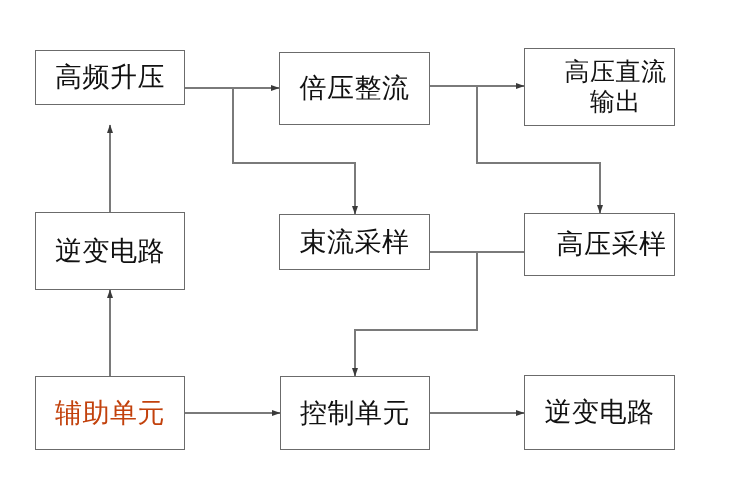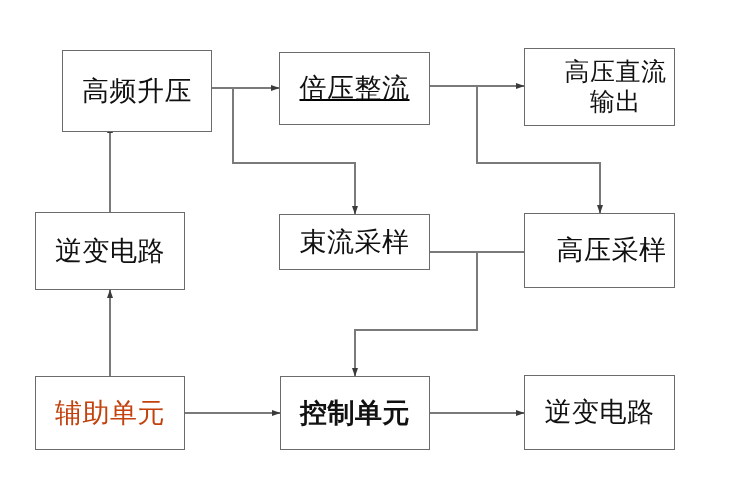--- a/index.html
+++ b/index.html
@@ -63,41 +63,41 @@
         <polyline points="430,86 524,86" fill="none" stroke="#7a7a7a" stroke-width="2" stroke-linejoin="miter" marker-end="url(#arrowhead)"></polyline>
         <polyline points="477,86 477,163 600,163 600,213" fill="none" stroke="#7a7a7a" stroke-width="2" stroke-linejoin="miter" marker-end="url(#arrowhead)"></polyline>
         <polyline points="110,212 110,125" fill="none" stroke="#7a7a7a" stroke-width="2" stroke-linejoin="miter" marker-end="url(#arrowhead)"></polyline>
         <polyline points="430,252 524,252" fill="none" stroke="#7a7a7a" stroke-width="2" stroke-linejoin="miter"></polyline>
         <polyline points="477,252 477,330 355,330 355,376" fill="none" stroke="#7a7a7a" stroke-width="2" stroke-linejoin="miter" marker-end="url(#arrowhead)"></polyline>
         <polyline points="110,376 110,290" fill="none" stroke="#7a7a7a" stroke-width="2" stroke-linejoin="miter" marker-end="url(#arrowhead)"></polyline>
         <polyline points="185,413 280,413" fill="none" stroke="#7a7a7a" stroke-width="2" stroke-linejoin="miter" marker-end="url(#arrowhead)"></polyline>
         <polyline points="430,413 524,413" fill="none" stroke="#7a7a7a" stroke-width="2" stroke-linejoin="miter" marker-end="url(#arrowhead)"></polyline>
       </g>
   </svg>
-<div class="node" style="left: 35px; top: 50px; width: 150px; height: 82px; border-color: rgb(107, 107, 107); margin-left: 27px;">
+<div class="node" style="left: 35px; top: 50px; width: 150px; height: 55px; border-color: rgb(107, 107, 107);">
       <div class="node-label" style="color: rgb(17, 17, 17);">高频升压</div>
     </div>
-    <div class="node" style="left: 279px; top: 52px; width: 151px; height: 73px; border-color: rgb(107, 107, 107); text-decoration: underline;">
+    <div class="node" style="left: 279px; top: 52px; width: 151px; height: 73px; border-color: rgb(107, 107, 107);">
       <div class="node-label" style="color: rgb(17, 17, 17);">倍压整流</div>
     </div>
     <div class="node" style="left: 524px; top: 48px; width: 151px; height: 78px; border-color: rgb(107, 107, 107); padding-left: 32px;">
       <div class="node-label two-line" style="color: rgb(17, 17, 17);">高压直流
 输出</div>
     </div>
     <div class="node" style="left: 35px; top: 212px; width: 150px; height: 78px; border-color: rgb(107, 107, 107);">
       <div class="node-label" style="color: rgb(17, 17, 17);">逆变电路</div>
     </div>
     <div class="node" style="left: 279px; top: 214px; width: 151px; height: 56px; border-color: rgb(107, 107, 107);">
       <div class="node-label" style="color: rgb(17, 17, 17);">束流采样</div>
     </div>
-    <div class="node" style="left: 524px; top: 213px; width: 151px; height: 75px; border-color: rgb(107, 107, 107); padding-left: 24px;">
+    <div class="node" style="left: 524px; top: 213px; width: 151px; height: 63px; border-color: rgb(107, 107, 107); padding-left: 24px;">
       <div class="node-label" style="color: rgb(17, 17, 17);">高压采样</div>
     </div>
     <div class="node" style="left: 35px; top: 376px; width: 150px; height: 74px; border-color: rgb(107, 107, 107);">
       <div class="node-label" style="color: #c2410c;">辅助单元</div>
     </div>
     <div class="node" style="left: 280px; top: 376px; width: 150px; height: 74px; border-color: rgb(107, 107, 107);">
-      <div class="node-label" style="color: rgb(17, 17, 17); font-weight: bold;">控制单元</div>
+      <div class="node-label" style="color: rgb(17, 17, 17);">控制单元</div>
     </div>
     <div class="node" style="left: 524px; top: 375px; width: 151px; height: 75px; border-color: rgb(107, 107, 107);">
       <div class="node-label" style="color: rgb(17, 17, 17);">逆变电路</div>
     </div>
   </div>
 
 </body></html>

